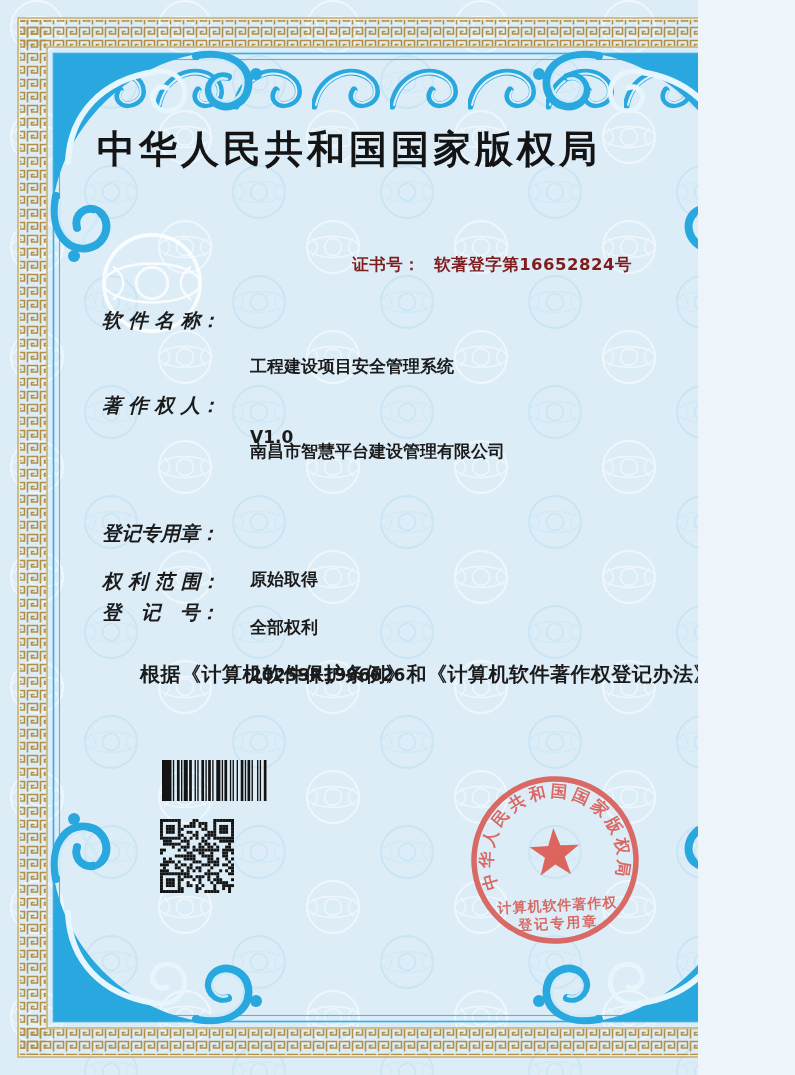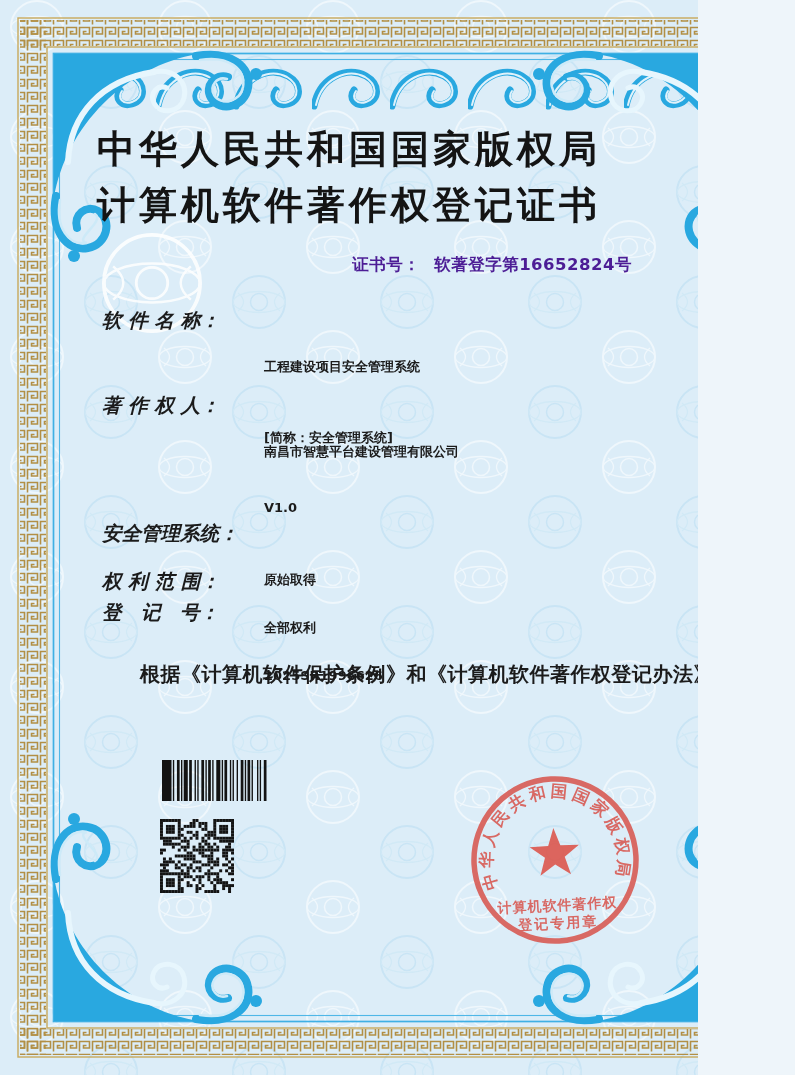--- a/index.html
+++ b/index.html
@@ -12,31 +12,31 @@
   .bg-svg, .seal-svg { position:absolute; left:0; top:0; }
   .abs { position:absolute; }
   .title-line {
     left:0; right:0; text-align:center;
     font-family:"DejaVu Serif","Liberation Serif",serif;
     font-weight:bold; font-size:38px; line-height:1;
     letter-spacing:4px; color:#141414; white-space:nowrap;
   }
   .cert-no {
     left:0; right:66px; top:254px; text-align:right;
-    font-size:16.5px; font-weight:bold; color:#4c1d95;
+    font-size:16.5px; font-weight:bold; color:#7f1d1d;
     letter-spacing:0.5px; white-space:nowrap;
   }
   .cert-no .gap { display:inline-block; width:14px; }
   .field-label {
     position:absolute; left:102px;
     font-size:19.5px; font-weight:bold; line-height:1.22; white-space:pre;font-style:italic;
   }
   .field-value {
-    position:absolute; left:264px;
-    font-size:13px; font-weight:bold; line-height:23.5px; white-space:pre;
+    position:absolute; left:250px;
+    font-size:17px; font-weight:bold; line-height:23.5px; white-space:pre;
   }
   .stmt {
     left:98px; width:616px; font-size:20px; font-weight:bold;
     line-height:1.2; letter-spacing:0.5px; white-space:nowrap;text-align:right;
   }
   .stmt.indent { text-indent:42px; }
   .issue-date {
     left:486px; top:936px; font-size:22px; font-weight:bold;
     letter-spacing:1px; white-space:nowrap; color:#111;
   }
@@ -100,39 +100,37 @@
 
     <rect x="60" y="56" width="675" height="58" fill="url(#scrollband)"></rect>
 
     <use href="#cnr" transform="translate(50,50)"></use>
     <use href="#cnr" transform="translate(745,50) scale(-1,1)"></use>
     <use href="#cnr" transform="translate(50,1025) scale(1,-1)"></use>
     <use href="#cnr" transform="translate(745,1025) scale(-1,-1)"></use>
   </svg>
 
   <div class="abs title-line" style="top:130px">中华人民共和国国家版权局</div>
-  <div class="abs title-line" style="top:186px">计算机软件著作权登记证书</div>
 
   <div class="abs cert-no">
     <span>证书号：</span><span class="gap"></span><span>软著登字第16652824号</span>
   </div>
 
   <div class="field-label" style="top:309px">软 件 名 称：</div>
   <div class="field-value" style="top:308px">
     <div>工程建设项目安全管理系统</div>
-    <div>[简称：安全管理系统]</div>
     <div>V1.0</div>
   </div>
 
   <div class="field-label" style="top:394px">著 作 权 人：</div>
   <div class="field-value" style="top:393px">
     <div>南昌市智慧平台建设管理有限公司</div>
   </div>
 
-  <div class="field-label" style="top:522px">安全管理系统：</div>
+  <div class="field-label" style="top:522px">登记专用章：</div>
   <div class="field-value" style="top:521px">
     <div>原始取得</div>
   </div>
 
   <div class="field-label" style="top:570px">权 利 范 围：</div>
   <div class="field-value" style="top:569px">
     <div>全部权利</div>
   </div>
 
   <div class="field-label" style="top:601px">登　记　号：</div>

